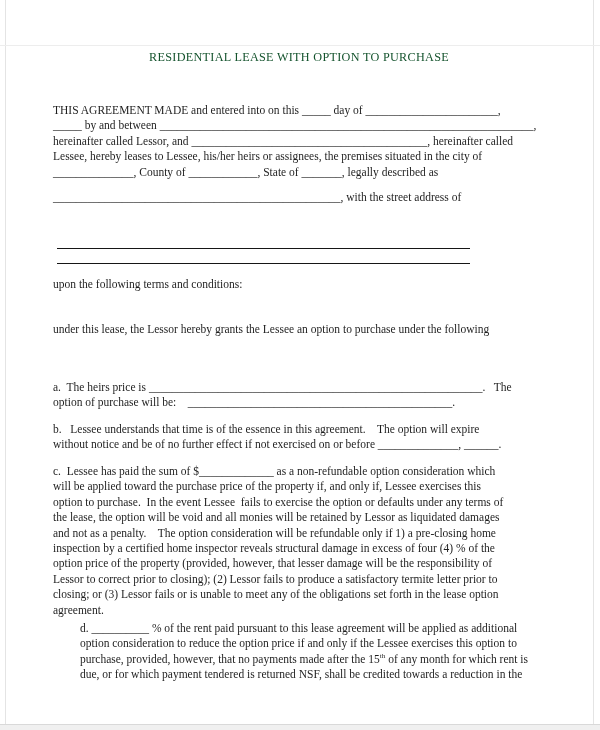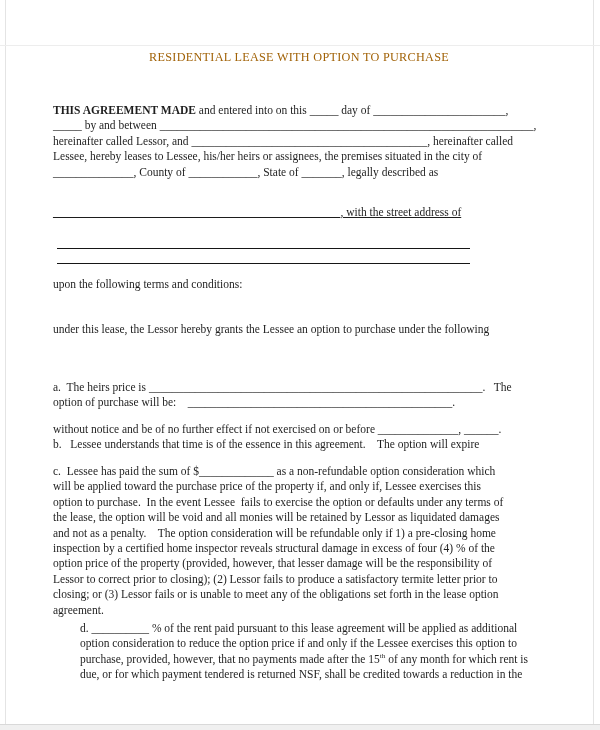--- a/index.html
+++ b/index.html
@@ -20,32 +20,32 @@
     background: #ededed;
   }
   .bottom-strip {
     position: absolute; top: 724px; left: 0; width: 600px; height: 6px;
     background: #f0f0f0; border-top: 1px solid #d9d9d9;
   }
   
   .doc-title {
     position: absolute; top: 50px; left: 5px; width: 588px;
     text-align: center; font-size: 12.2px; letter-spacing: 0.3px;
-    color: #a16207;
+    color: #14532d;
   }
   
   .para {
     position: absolute; left: 53px; width: 500px;
     font-size: 11.5px; line-height: 15.4px; white-space: pre;
   }
   .tl { white-space: pre; }
-  .b { font-weight: 700; }
+  .b { font-weight: 400; }
   sup { font-size: 0.62em; line-height: 0; }
   .para-intro   { top: 103px; }
-  .para-street  { top: 205px; text-decoration: underline; }
+  .para-street  { top: 190px; }
   .rule {
     position: absolute; left: 57px; width: 413px; height: 0;
     border-top: 1.4px solid #161616;
   }
   .rule-1 { top: 248px; }
   .rule-2 { top: 263px; }
   .para-upon    { top: 277px; }
   .para-sec1    { top: 322px; }
   .para-a       { top: 380px; }
   .para-b       { top: 422px; }
@@ -66,19 +66,19 @@
 
 <div class="rule rule-1"></div>
 <div class="rule rule-2"></div>
 
 <div class="para para-upon">upon the following terms and conditions:</div>
 
 <div class="para para-sec1"><div class="tl">under this lease, the Lessor hereby grants the Lessee an option to purchase under the following</div></div>
 
 <div class="para para-a"><div class="tl">a.  The heirs price is __________________________________________________________.   The</div><div class="tl">option of purchase will be:    ______________________________________________.</div></div>
 
-<div class="para para-b"><div class="tl">without notice and be of no further effect if not exercised on or before ______________, ______.</div><div class="tl">b.   Lessee understands that time is of the essence in this agreement.    The option will expire</div></div>
+<div class="para para-b"><div class="tl">b.   Lessee understands that time is of the essence in this agreement.    The option will expire</div><div class="tl">without notice and be of no further effect if not exercised on or before ______________, ______.</div></div>
 
 <div class="para para-c"><div class="tl">c.  Lessee has paid the sum of $_____________ as a non-refundable option consideration which</div><div class="tl">will be applied toward the purchase price of the property if, and only if, Lessee exercises this</div><div class="tl">option to purchase.  In the event Lessee  fails to exercise the option or defaults under any terms of</div><div class="tl">the lease, the option will be void and all monies will be retained by Lessor as liquidated damages</div><div class="tl">and not as a penalty.    The option consideration will be refundable only if 1) a pre-closing home</div><div class="tl">inspection by a certified home inspector reveals structural damage in excess of four (4) % of the</div><div class="tl">option price of the property (provided, however, that lesser damage will be the responsibility of</div><div class="tl">Lessor to correct prior to closing); (2) Lessor fails to produce a satisfactory termite letter prior to</div><div class="tl">closing; or (3) Lessor fails or is unable to meet any of the obligations set forth in the lease option</div><div class="tl">agreement.</div></div>
 
 <div class="para para-d"><div class="tl">d. __________ % of the rent paid pursuant to this lease agreement will be applied as additional</div><div class="tl">option consideration to reduce the option price if and only if the Lessee exercises this option to</div><div class="tl">purchase, provided, however, that no payments made after the 15<sup>th</sup> of any month for which rent is</div><div class="tl">due, or for which payment tendered is returned NSF, shall be credited towards a reduction in the</div></div>
 
 <div class="bottom-strip"></div>
 
 </body></html>

